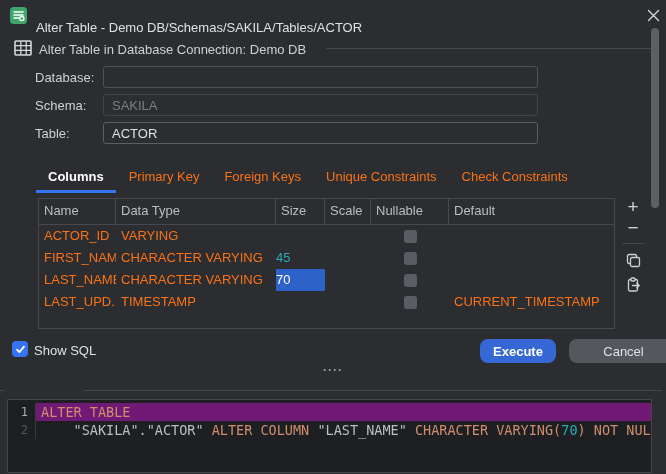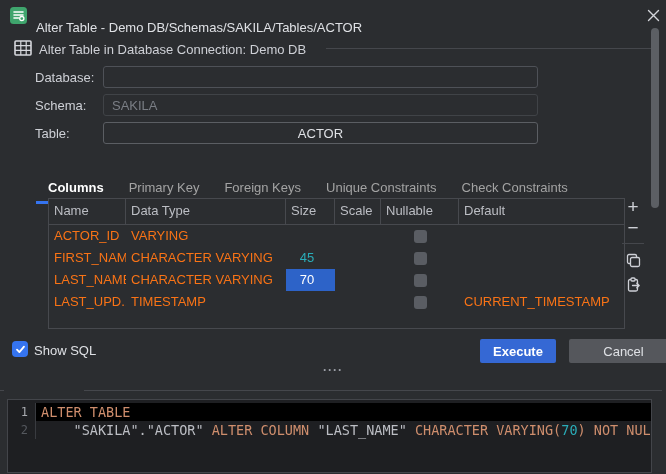--- a/index.html
+++ b/index.html
@@ -18,62 +18,62 @@
   .group-label{position:absolute;left:39px;top:42px;font-size:13px;color:#ced0d6;white-space:nowrap}
   .group-line{position:absolute;left:326px;right:14px;top:48px;height:1px;background:#45474c}
   
   .f-label{position:absolute;left:35px;font-size:13px;color:#ced0d6}
   .f-input{position:absolute;left:103px;width:435px;height:22px;box-sizing:border-box;
     background:#2b2d30;border:1px solid #4e5157;border-radius:3px;color:#dfe1e5;
     font-family:"Liberation Sans",sans-serif;font-size:13px;padding:0 8px;outline:none}
   .f-input.dim{border-color:#404347;color:#7a7e85}
   .f-input.bright{border-color:#5b5e63}
   
-  .tabs{position:absolute;left:36px;top:175px;display:flex}
-  .tab{height:26px;line-height:26px;padding:0 12px;margin-right:1px;color:#a3a3a3;border-bottom:3px solid transparent;cursor:default;white-space:nowrap}
+  .tabs{position:absolute;left:36px;top:164px;display:flex}
+  .tab{height:26px;line-height:26px;padding:0 12px;margin-right:1px;color:#f97316;border-bottom:3px solid transparent;cursor:default;white-space:nowrap}
   .tab.active{color:#ffffff;font-weight:bold;border-bottom-color:#3574F0}
   
-  .dbtable{position:absolute;left:48px;top:198px;width:577px;height:131px;box-sizing:border-box;
+  .dbtable{position:absolute;left:38px;top:198px;width:577px;height:131px;box-sizing:border-box;
     border:1px solid #47494e;background:#2b2d30;overflow:hidden}
   .thead{display:grid;grid-template-columns:77px 160px 49px 46px 78px 165px;height:26px;border-bottom:1px solid #47494e;box-sizing:border-box}
   .hcell{font-size:13px;color:#bcbec4;padding:4px 0 0 5px;border-right:1px solid #47494e;white-space:nowrap;overflow:hidden}
   .hcell:last-child{border-right:none}
   .trow{display:grid;grid-template-columns:77px 160px 49px 46px 78px 165px;height:22px;align-items:center}
   .bcell{font-size:13px;color:#f97316;padding-left:5px;white-space:nowrap;overflow:hidden;height:22px;line-height:22px;box-sizing:border-box}
-  .bcell.num{text-align:center;padding-left:0;padding-right:7px}
+  .bcell.num{text-align:left;padding-left:0;padding-right:7px}
   .bcell.sel{background:#2d63c8;color:#ffffff}
   .bcell.cbcell{display:flex;align-items:center;justify-content:center;padding-left:0}
   .cb{width:13px;height:13px;border-radius:3px;background:#5a5d63}
   
   .side-toolbar{position:absolute;left:618px;top:196px;width:30px;display:flex;flex-direction:column;align-items:center}
   .tb-glyph{font-size:19px;line-height:21px;color:#ced0d6;height:21px}
   .tb-sep{width:22px;height:1px;background:#45474c;margin:5px 0 6px 0}
   .tb-ic{margin:3px 0}
   
   .sb-thumb{position:absolute;left:651px;top:28px;width:8px;height:180px;border-radius:4px;background:#5c5f64}
   
   .sql-check{position:absolute;left:12px;top:341px;width:16px;height:16px;border-radius:4px;background:#3574F0;display:flex;align-items:center;justify-content:center}
   .sql-check-label{position:absolute;left:34px;top:343px;font-size:13px;color:#dfe1e5}
-  .btn{position:absolute;top:339px;height:24px;border:none;border-radius:2px;font-family:"Liberation Sans",sans-serif;font-size:13px;cursor:default}
+  .btn{position:absolute;top:339px;height:24px;border:none;border-radius:8px;font-family:"Liberation Sans",sans-serif;font-size:13px;cursor:default}
   .btn.exec{left:480px;width:76px;background:#3568d4;color:#ffffff;font-weight:bold}
   .btn.cancel{left:569px;width:109px;background:#55575c;color:#dfe1e5}
   .drag-handle{position:absolute;left:0;right:0;top:364px;text-align:center;color:#9da0a8;font-size:12px;font-weight:bold;letter-spacing:1px;line-height:12px}
   
   .sql-group-label{position:absolute;left:8px;top:400px;font-size:12px;color:#ced0d6;white-space:nowrap}
   .sql-line-l{position:absolute;left:0;top:390px;width:4px;height:1px;background:#45474c}
   .sql-line-r{position:absolute;left:84px;right:4px;top:390px;height:1px;background:#45474c}
   .editor{position:absolute;left:7px;top:399px;width:645px;height:74px;box-sizing:border-box;
     border:1px solid #43454a;background:#1e1f22;overflow:hidden;padding-top:3px;
     font-family:"DejaVu Sans Mono","Liberation Mono",monospace;font-size:13.5px}
   .sql-line{display:flex;height:18px;line-height:18px}
   .gutter{flex:none;width:28px;box-sizing:border-box;text-align:right;padding-right:7px;
     border-right:1px solid #393b40;color:#55585e;font-size:12px}
   .gutter.cur{color:#a7a9ae}
   .code{flex:1;white-space:pre;padding-left:5px}
-  .code.curline{background:#000000}
+  .code.curline{background:#701a75}
   .kw{color:#cf8e6d}
   .id{color:#bcbec4}
   .num{color:#2aacb8}
   .plain{color:#bcbec4}
 </style>
 </head>
 <body>
 
 <div class="titlebar">
   <span class="app-icon">
@@ -100,21 +100,21 @@
 <span class="group-label">Alter Table in Database Connection: Demo DB</span>
 <div class="group-line"></div>
 
 <span class="f-label" style="top:70px">Database:</span>
 <input class="f-input" style="top: 66px;" readonly="" value="">
 
 <span class="f-label" style="top:98px">Schema:</span>
 <input class="f-input dim" style="top: 94px;" readonly="" value="SAKILA">
 
 <span class="f-label" style="top:126px">Table:</span>
-<input class="f-input bright" style="top: 122px; text-align: center;" readonly="" value="ACTOR">
+<input class="f-input bright" style="top: 122px;" readonly="" value="ACTOR">
 
 <div class="tabs">
   <div class="tab active">Columns</div>
   <div class="tab">Primary Key</div>
   <div class="tab">Foreign Keys</div>
   <div class="tab">Unique Constraints</div>
   <div class="tab">Check Constraints</div>
 </div>
 
 <div class="dbtable">

